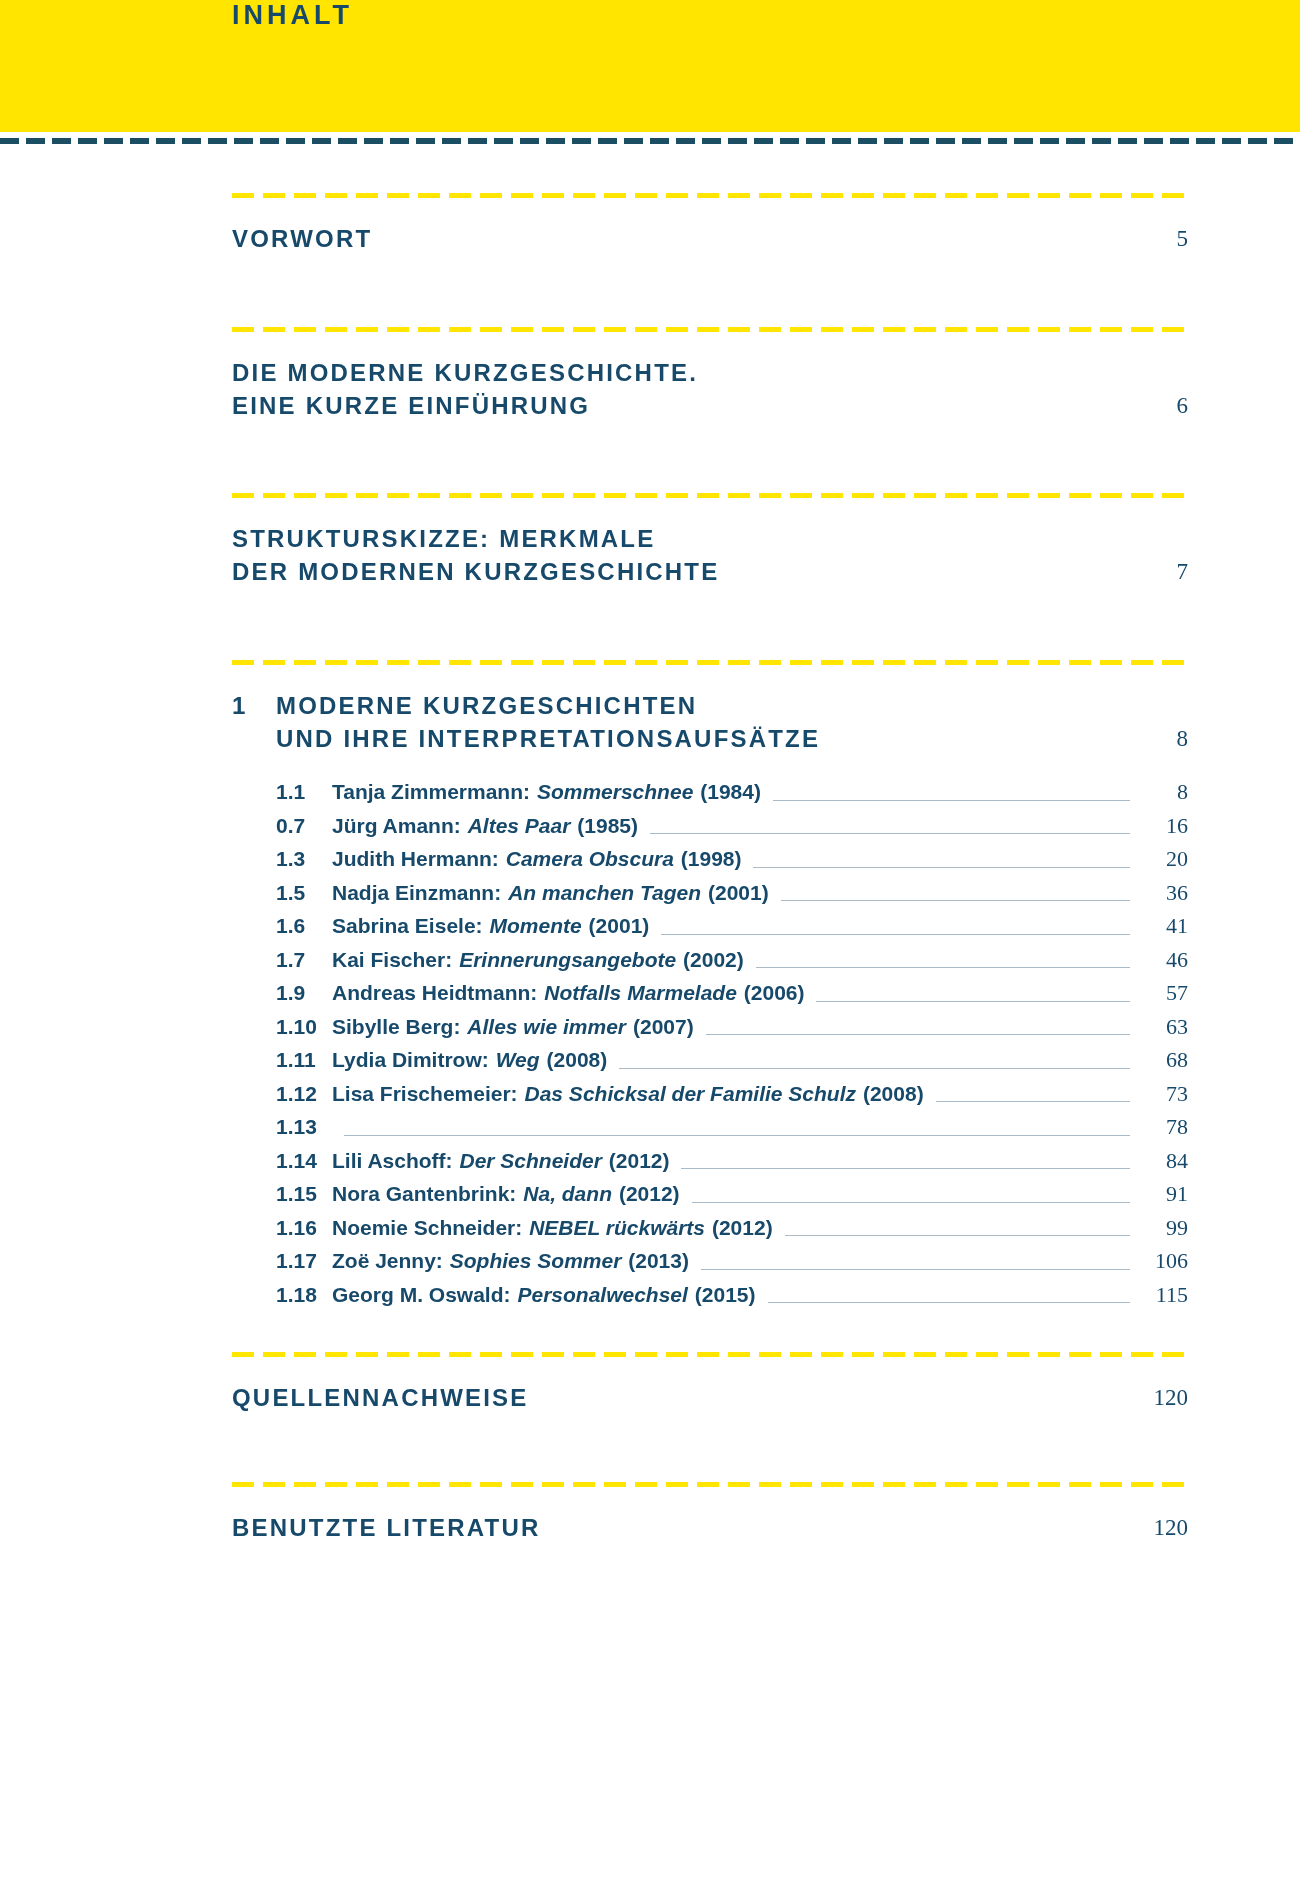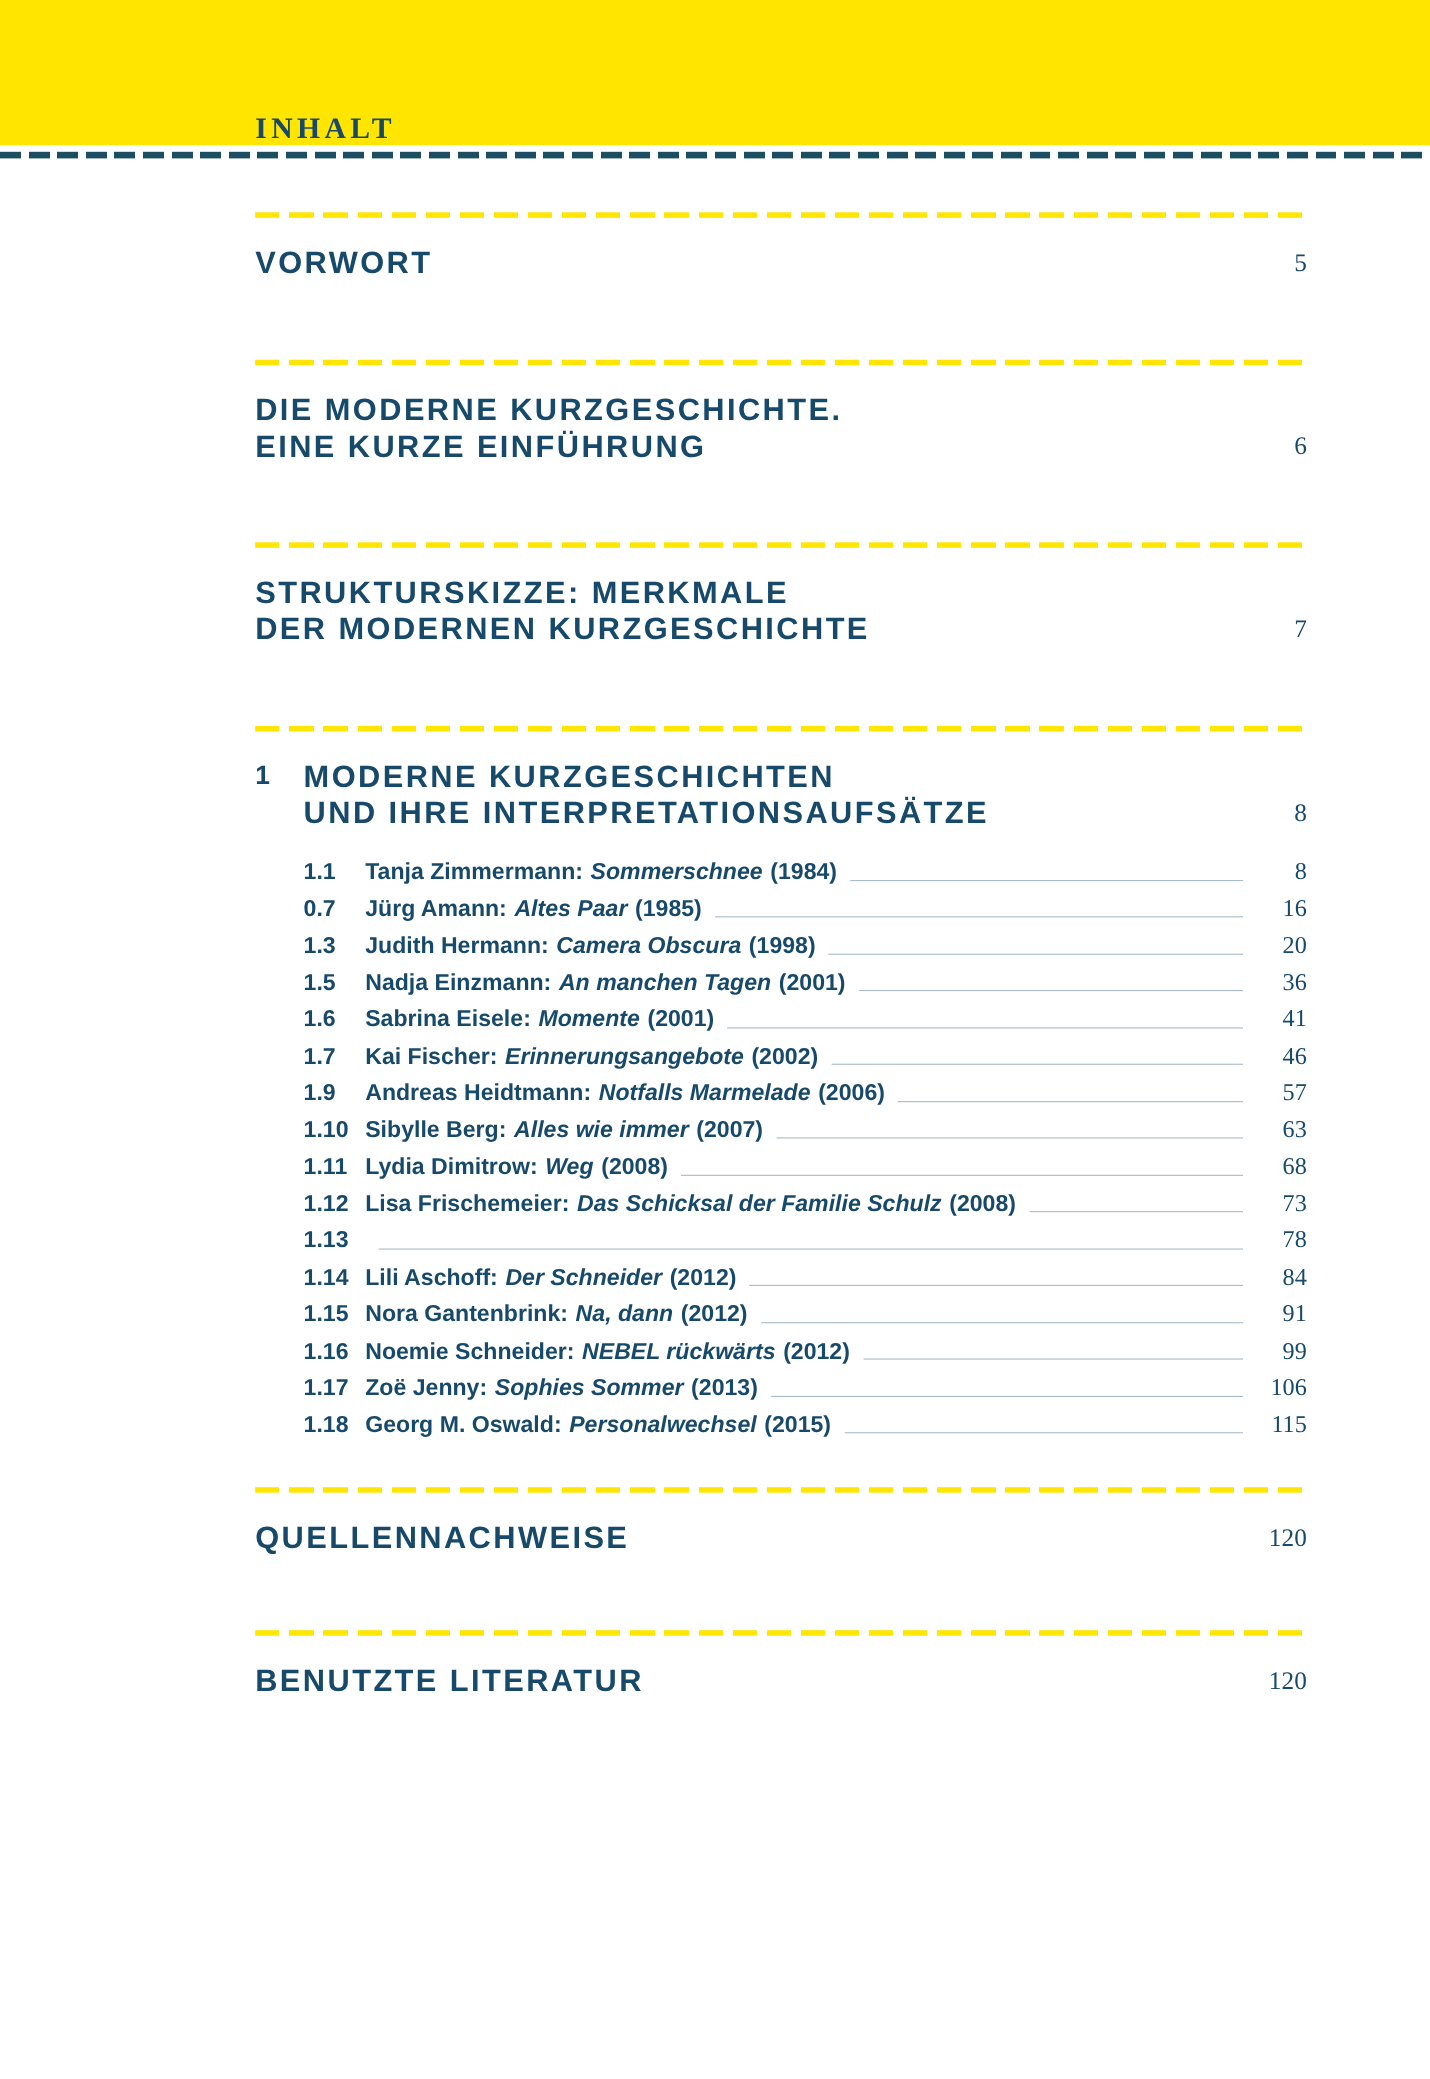--- a/index.html
+++ b/index.html
@@ -8,24 +8,23 @@
     width:1300px;height:1890px;
     background:#ffffff;
     font-family:"Liberation Sans",sans-serif;
     color:#17496b;
     overflow:hidden;
   }
   
   .band{
     height:132px;width:100%;
     background:#ffe500;
-    display:flex;align-items:flex-end;
+    display:flex;align-items:flex-start;
     box-sizing:border-box;
     padding-left:232px;
-    font-family:Liberation Serif, serif;
   }
   .band-title{
     font-size:27px;font-weight:700;
     letter-spacing:4px;
     color:#17496b;
   }
   .navy-rule{
     margin-top:6px;
     height:6px;width:100%;
     background:repeating-linear-gradient(90deg,#1b4d63 0 19px,transparent 19px 26px);
@@ -40,21 +39,21 @@
     height:5px;width:100%;
     background:repeating-linear-gradient(90deg,#ffe500 0 22px,transparent 22px 31px);
   }
   .section .sec-row{
     margin-top:24px;
     display:flex;align-items:flex-end;
     position:relative;
   }
   .sec-lines{flex:1;}
   .sec-line{
-    font-size:28px;font-weight:700;
+    font-size:24px;font-weight:700;
     letter-spacing:2.2px;line-height:33px;
     white-space:nowrap;
   }
   .sec-num{
     position:absolute;left:0;top:0;
     font-size:24px;font-weight:700;line-height:33px;
   }
   .with-num .sec-lines{margin-left:44px;}
   .sec-page{
     min-width:48px;text-align:right;

